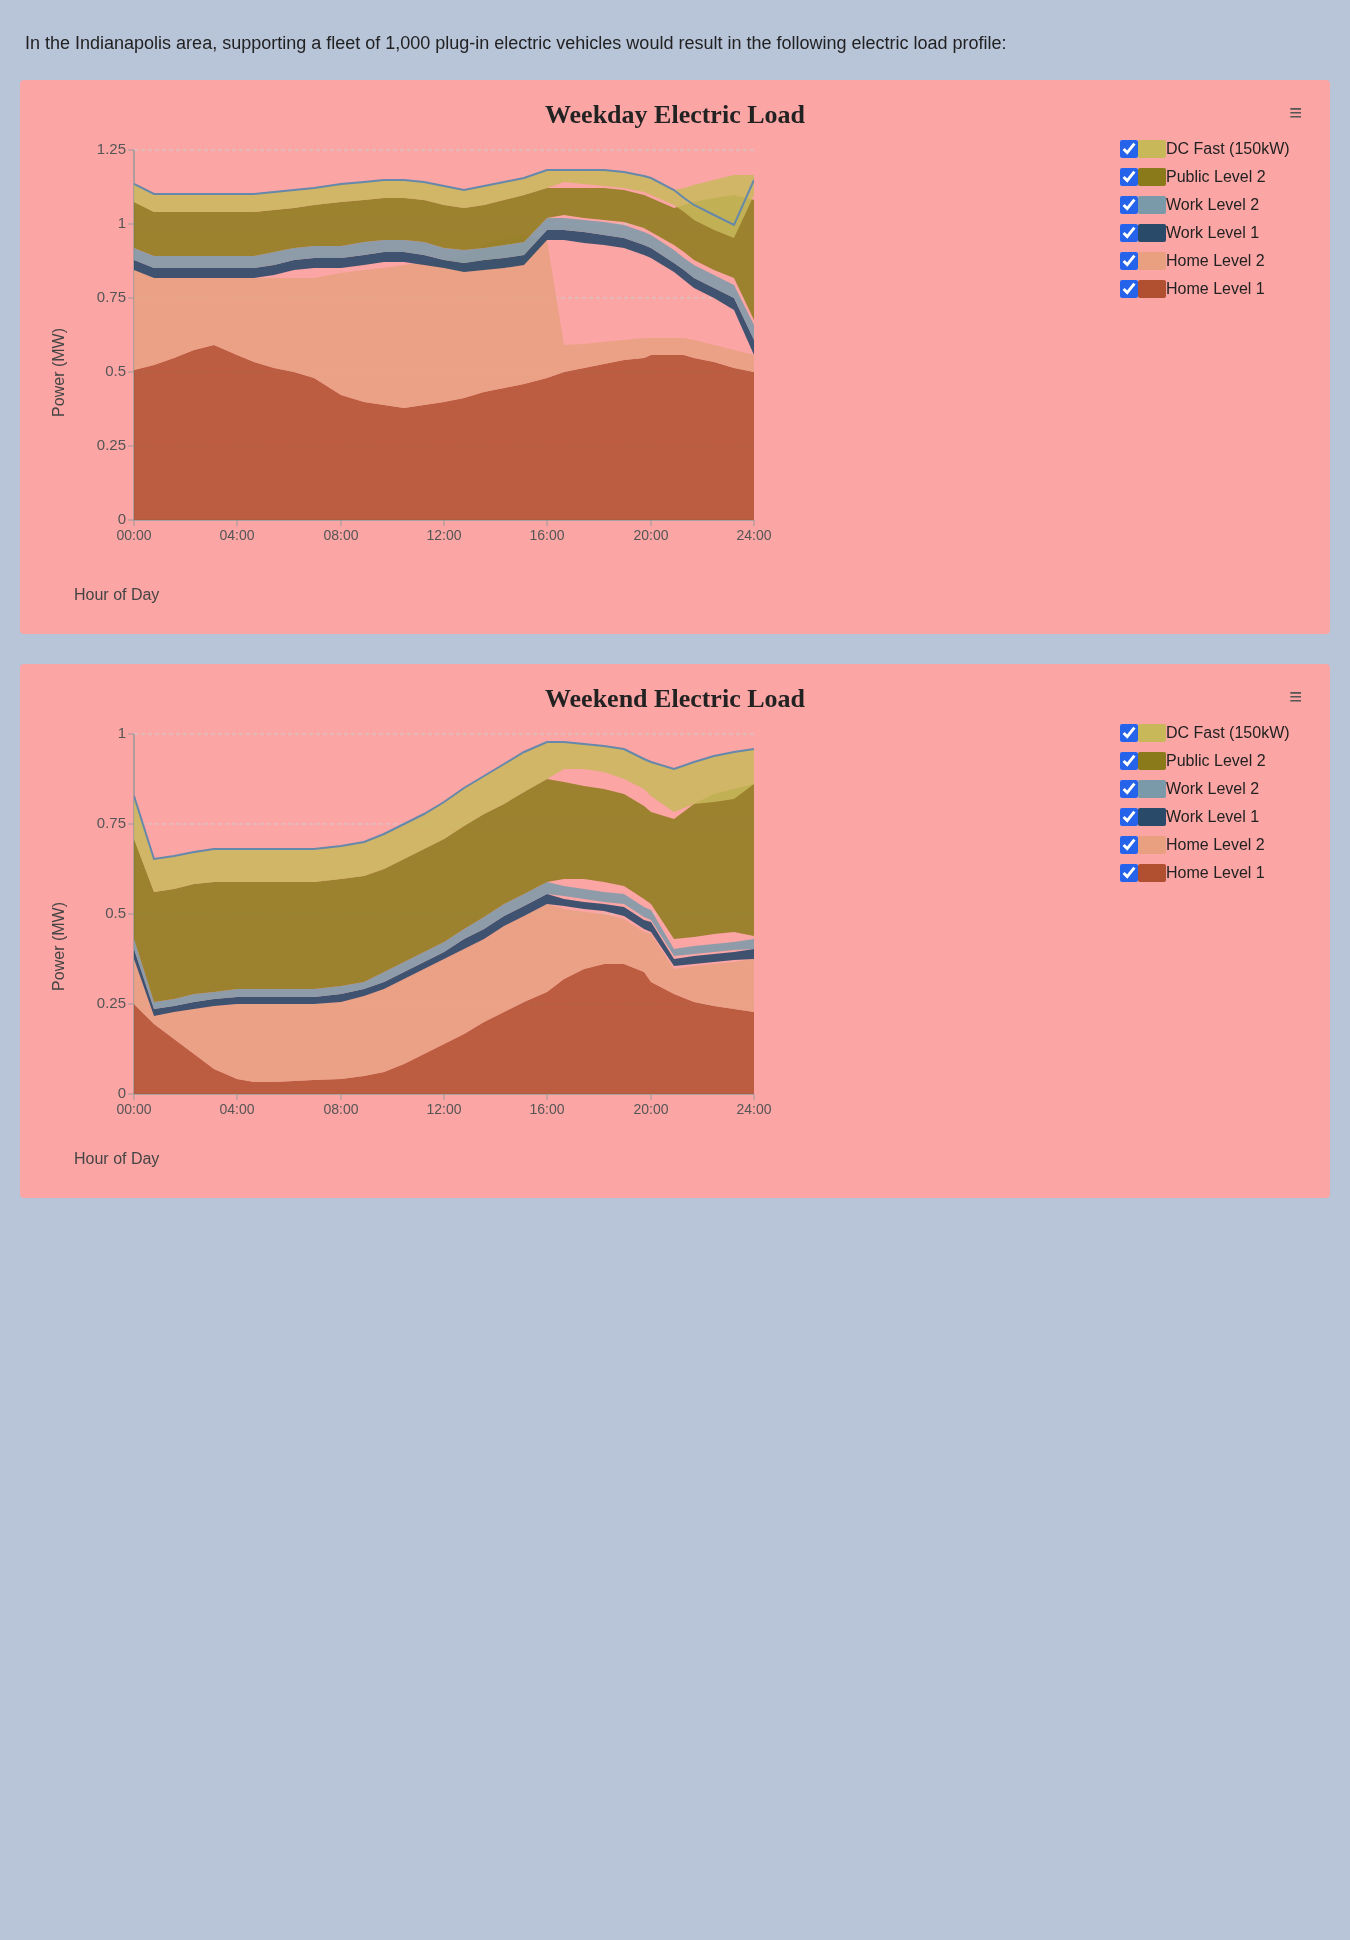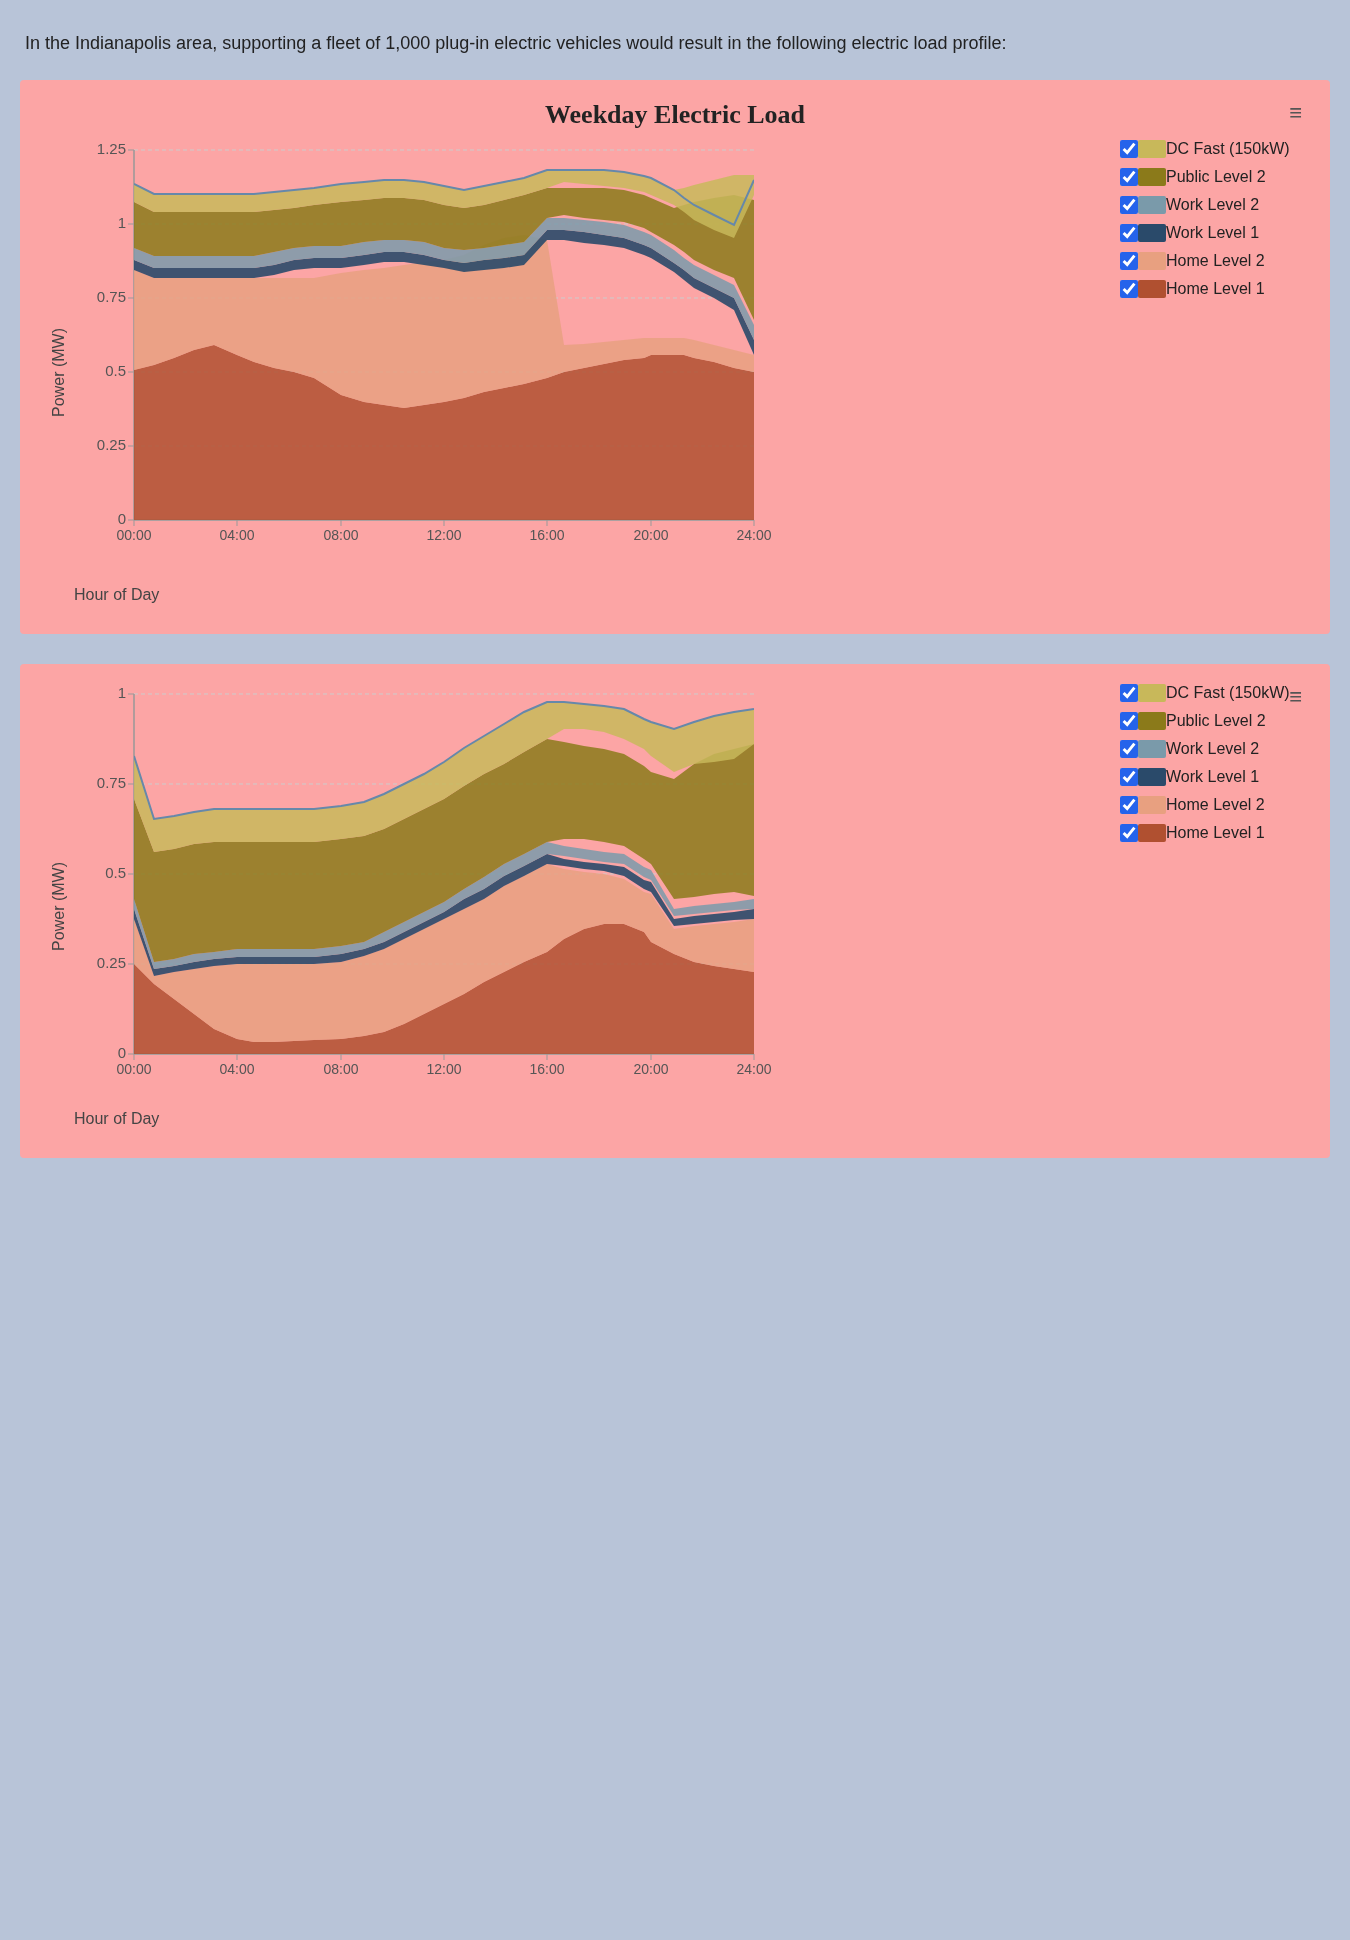--- a/index.html
+++ b/index.html
@@ -220,20 +220,21 @@
       <div class="legend-item">
         <input type="checkbox" class="legend-checkbox" checked="" style="">
         <div class="legend-color-box" style="background:#b05030;"></div>
         <span>Home Level 1</span>
       </div>
     </div>
   </div>
 </div>
 
 <div class="chart-container">
+  <h2 class="chart-title">Weekend Electric Load</h2>
   <span class="hamburger-icon">≡</span>
   <div class="chart-area">
     <div class="y-axis-label">Power (MW)</div>
     <div class="chart-inner">
       <svg class="chart-svg" width="820" height="420" viewBox="0 0 820 420">
         <defs>
           <clipPath id="weekend-clip">
             <rect x="60" y="10" width="620" height="360"></rect>
           </clipPath>
         </defs>

